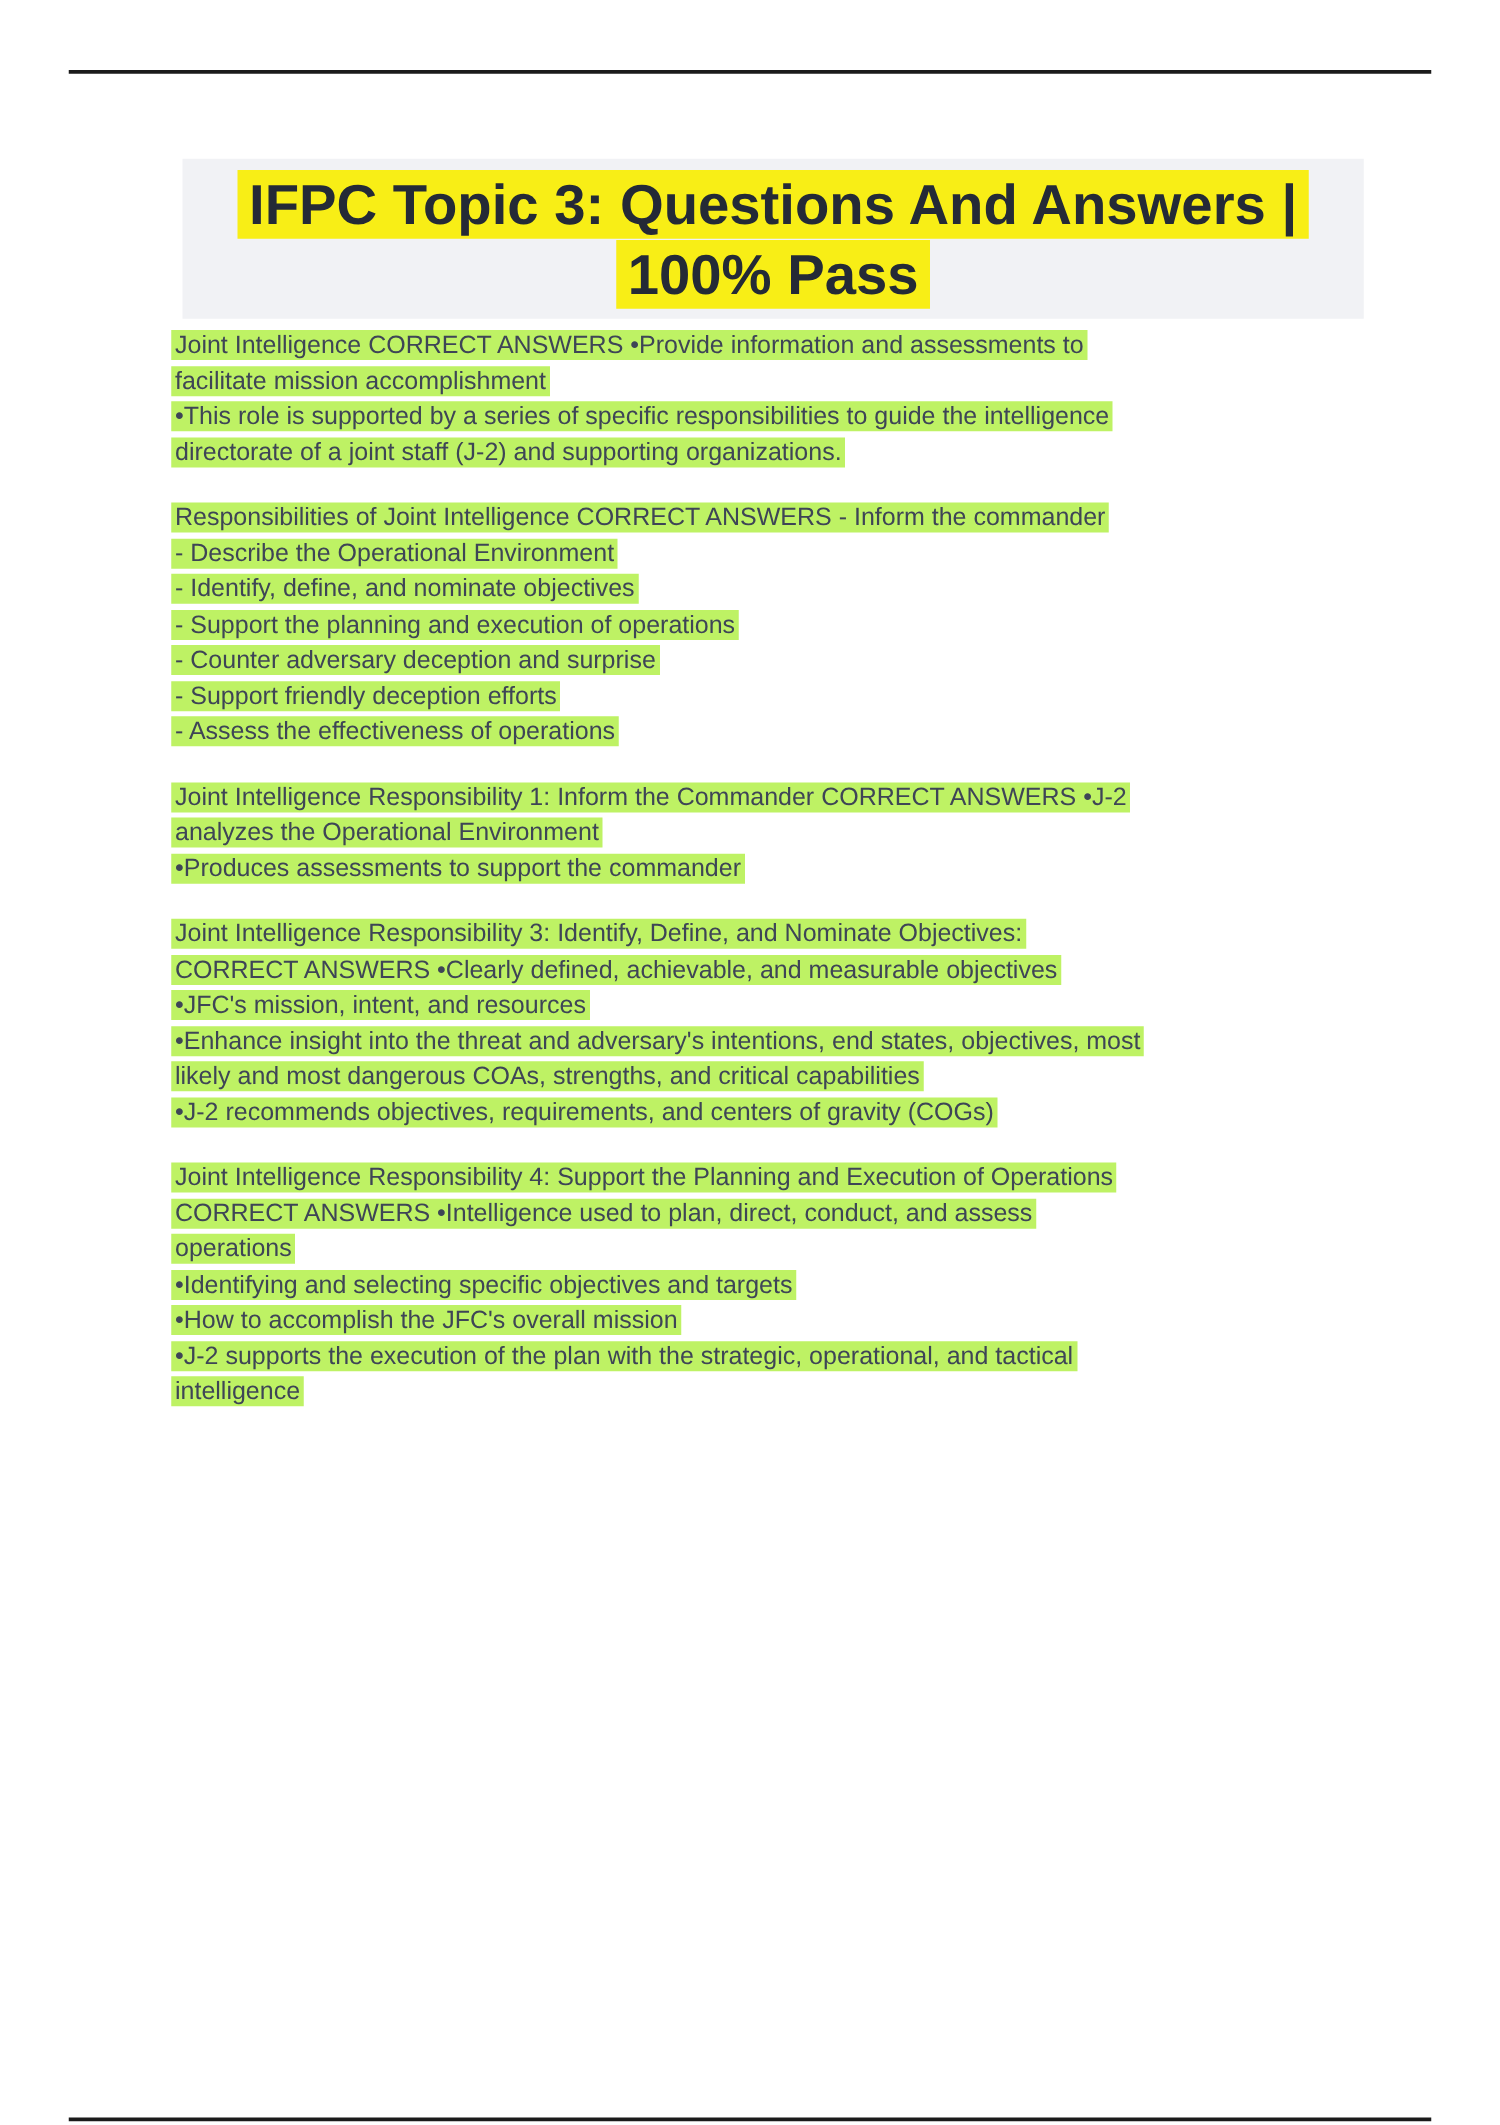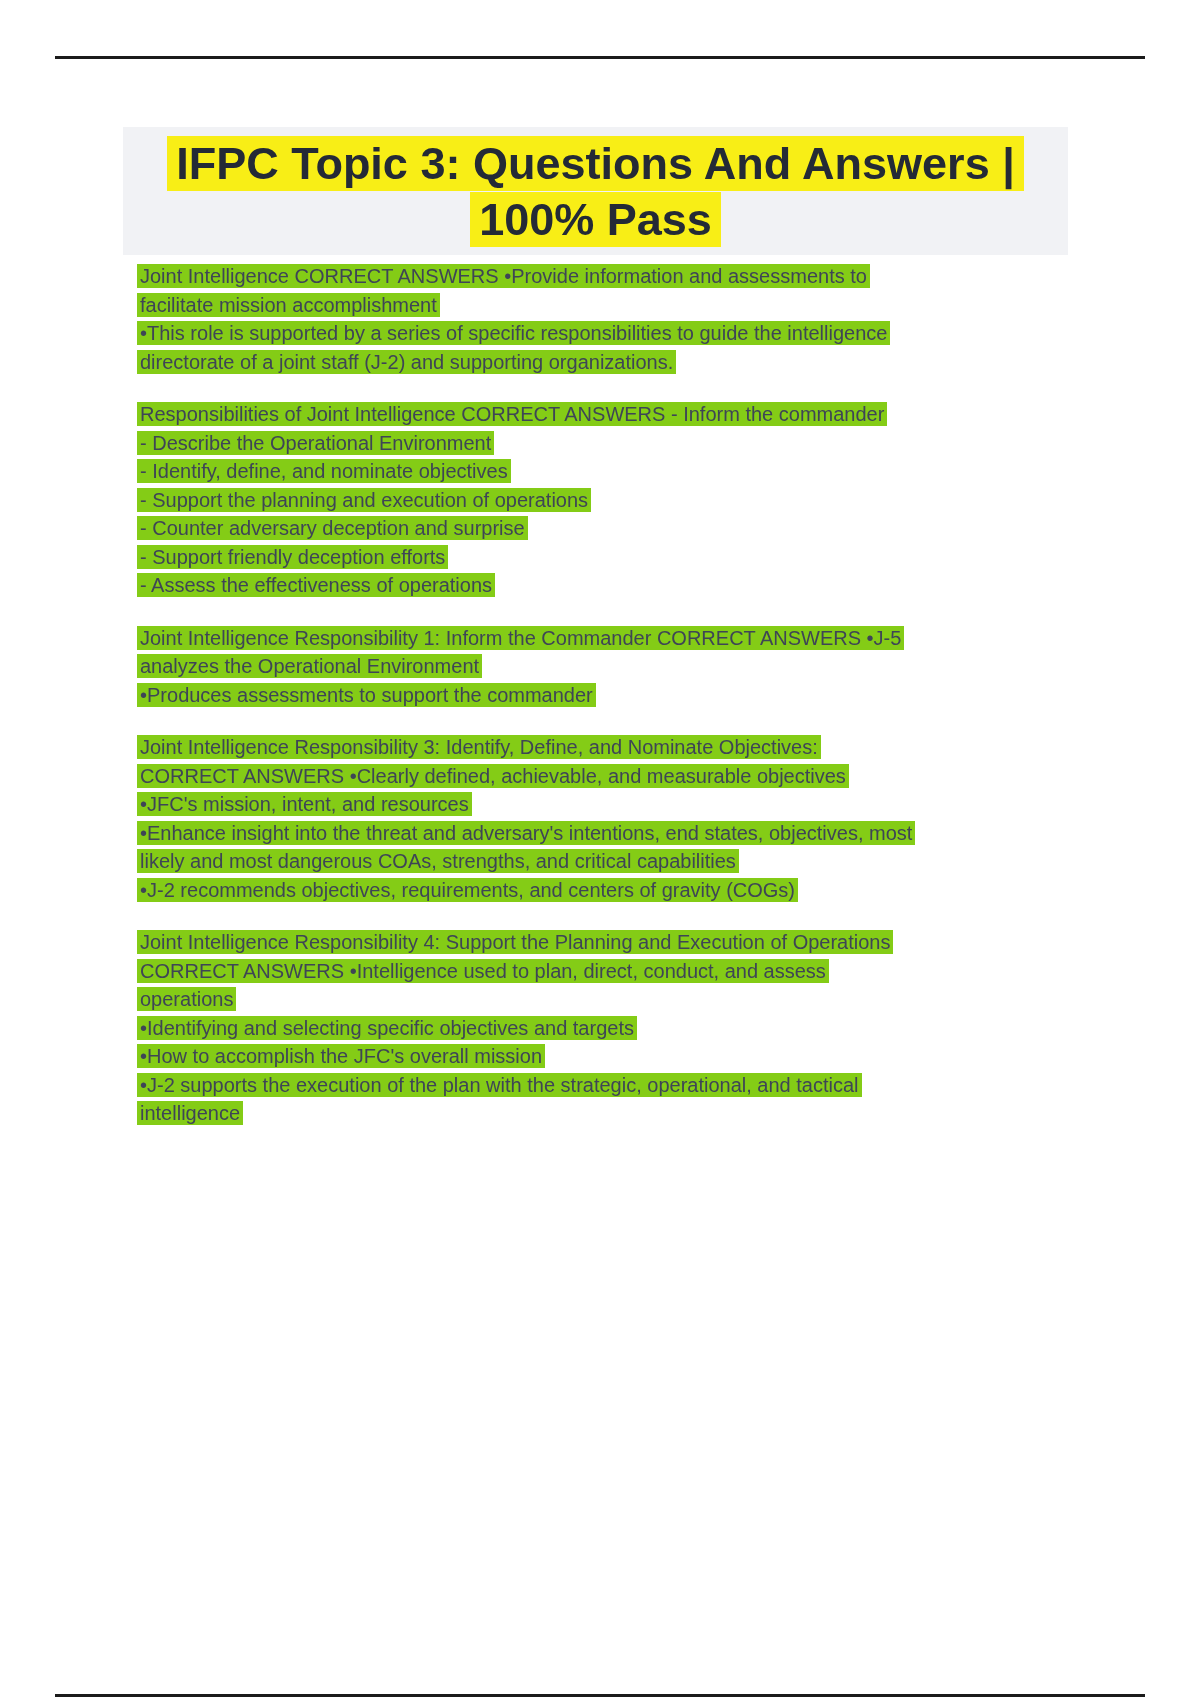--- a/index.html
+++ b/index.html
@@ -16,21 +16,21 @@
     left: 55px;
     width: 1090px;
     height: 3px;
     background: #1b1b1b;
   }
   .rule-top { top: 56px; }
   .rule-bottom { top: 1694px; }
 
   .title-block {
     position: absolute;
-    left: 123px;
+    left: 146px;
     top: 127px;
     width: 945px;
     background: #f1f2f5;
     text-align: center;
     padding: 9px 0 7px 0;
   }
   .doc-title {
     margin: 0;
     font-size: 45px;
     line-height: 56px;
@@ -53,21 +53,21 @@
     width: 950px;
   }
   .para {
     margin: 0 0 24px 0;
     font-size: 20px;
     line-height: 28.5px;
     color: #3e4556;
     white-space: pre-line;
   }
   .hl-line {
-    background: #84cc16;
+    background: #bef264;
     padding: 1px 3px;
     -webkit-box-decoration-break: clone;
     box-decoration-break: clone;
   }
 </style>
 </head>
 <body>
 
 <div>
 
@@ -85,21 +85,21 @@
 directorate of a joint staff (J-2) and supporting organizations.</span></p>
 
     <p class="para"><span class="hl-line">Responsibilities of Joint Intelligence CORRECT ANSWERS - Inform the commander
 - Describe the Operational Environment
 - Identify, define, and nominate objectives
 - Support the planning and execution of operations
 - Counter adversary deception and surprise
 - Support friendly deception efforts
 - Assess the effectiveness of operations</span></p>
 
-    <p class="para"><span class="hl-line">Joint Intelligence Responsibility 1: Inform the Commander CORRECT ANSWERS •J-5
+    <p class="para"><span class="hl-line">Joint Intelligence Responsibility 1: Inform the Commander CORRECT ANSWERS •J-2
 analyzes the Operational Environment
 •Produces assessments to support the commander</span></p>
 
 
     <p class="para"><span class="hl-line">Joint Intelligence Responsibility 3: Identify, Define, and Nominate Objectives:
 CORRECT ANSWERS •Clearly defined, achievable, and measurable objectives
 •JFC's mission, intent, and resources
 •Enhance insight into the threat and adversary's intentions, end states, objectives, most
 likely and most dangerous COAs, strengths, and critical capabilities
 •J-2 recommends objectives, requirements, and centers of gravity (COGs)</span></p>

